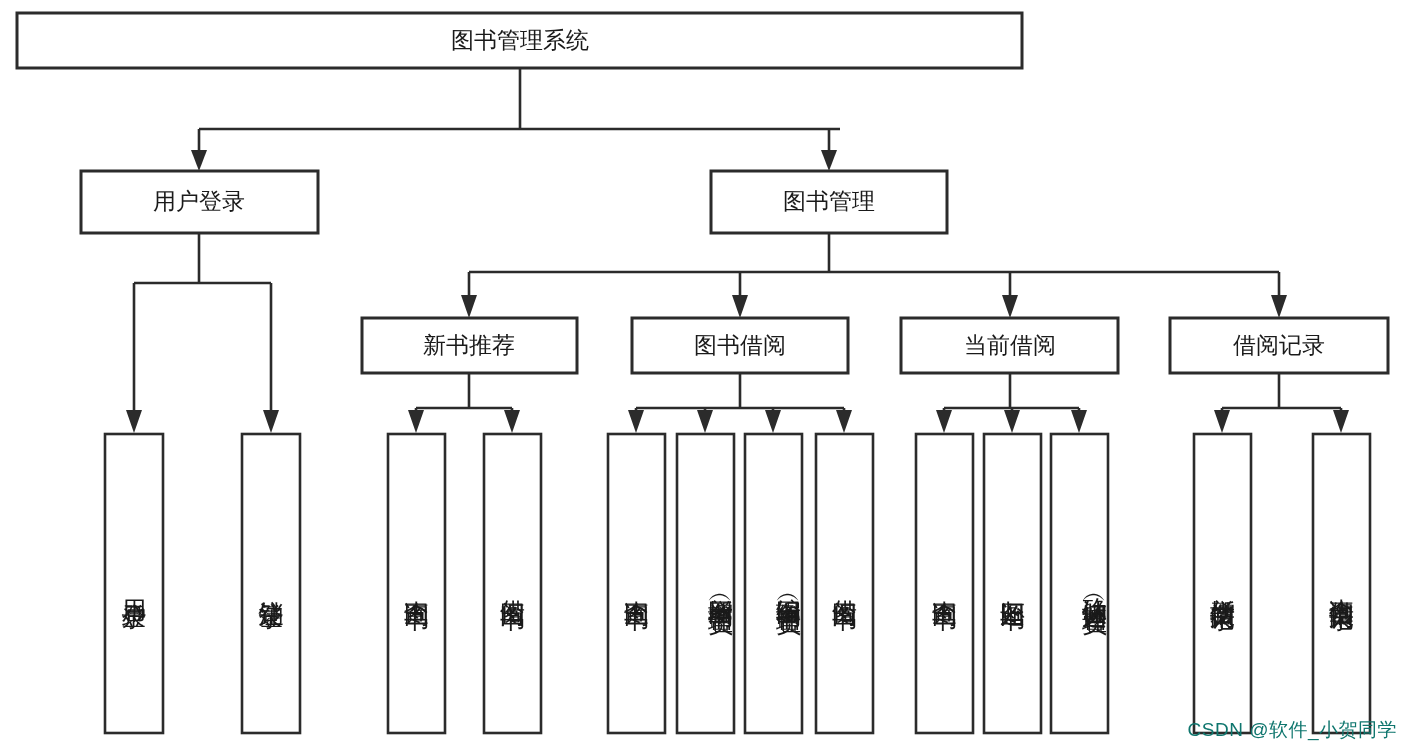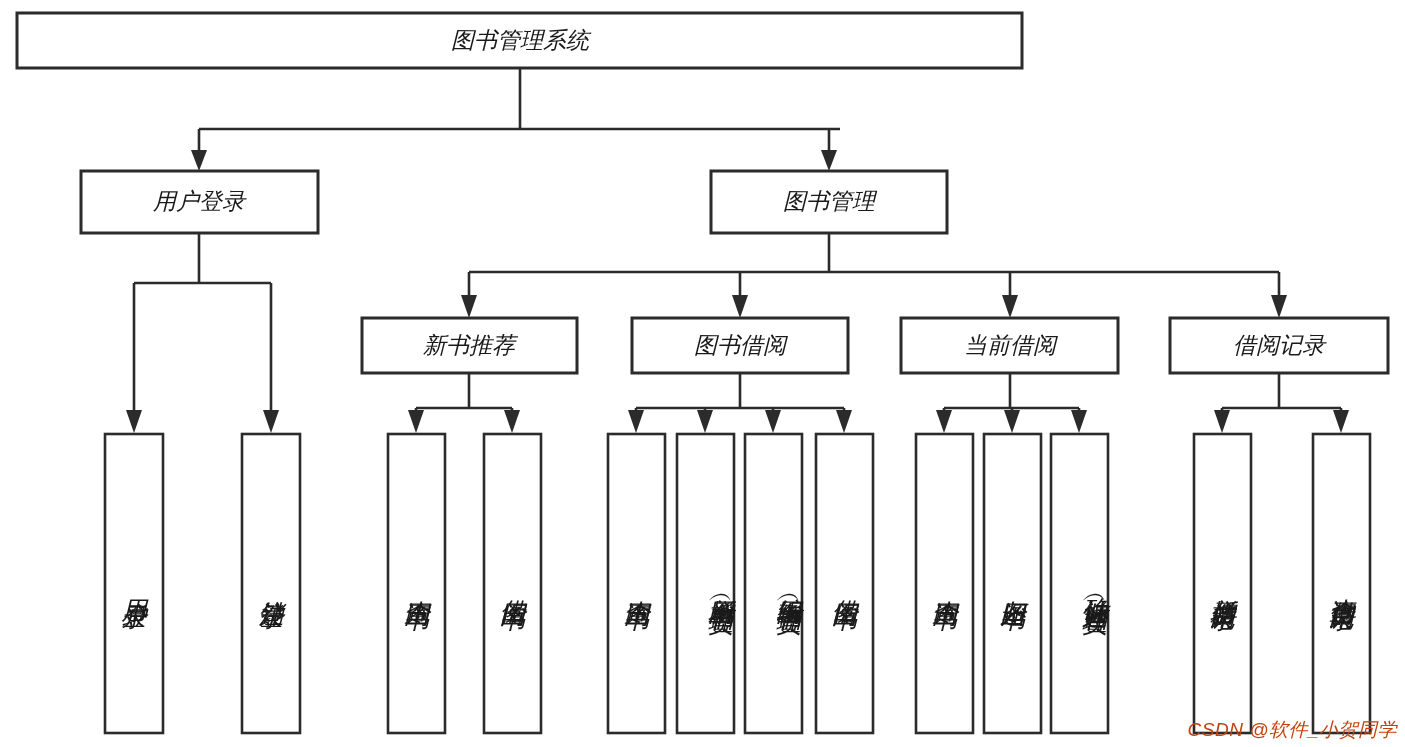--- a/index.html
+++ b/index.html
@@ -11,21 +11,20 @@
     width: 1405px;
     height: 747px;
     font-family: "Liberation Sans", "DejaVu Sans", sans-serif;
     overflow: hidden;
   }
   #diagram-root {
     position: relative;
     width: 1405px;
     height: 747px;
     background: #ffffff;
-    font-style: italic;
   }
   svg.flow {
     position: absolute;
     left: 0;
     top: 0;
     width: 1405px;
     height: 747px;
     display: block;
   }
   .node-box {
@@ -66,21 +65,21 @@
     text-align: center;
     white-space: nowrap;
     pointer-events: none;
   }
   .watermark {
     position: absolute;
     right: 8px;
     bottom: 4px;
     font-family: "Liberation Sans", "DejaVu Sans", sans-serif;
     font-size: 19px;
-    color: #c2410c;
+    color: #0f766e;
     letter-spacing: 0.5px;
     white-space: nowrap;
     margin-left: 48px;
   }
 </style>
 </head>
 <body>
 
 <div id="diagram-root">
 

